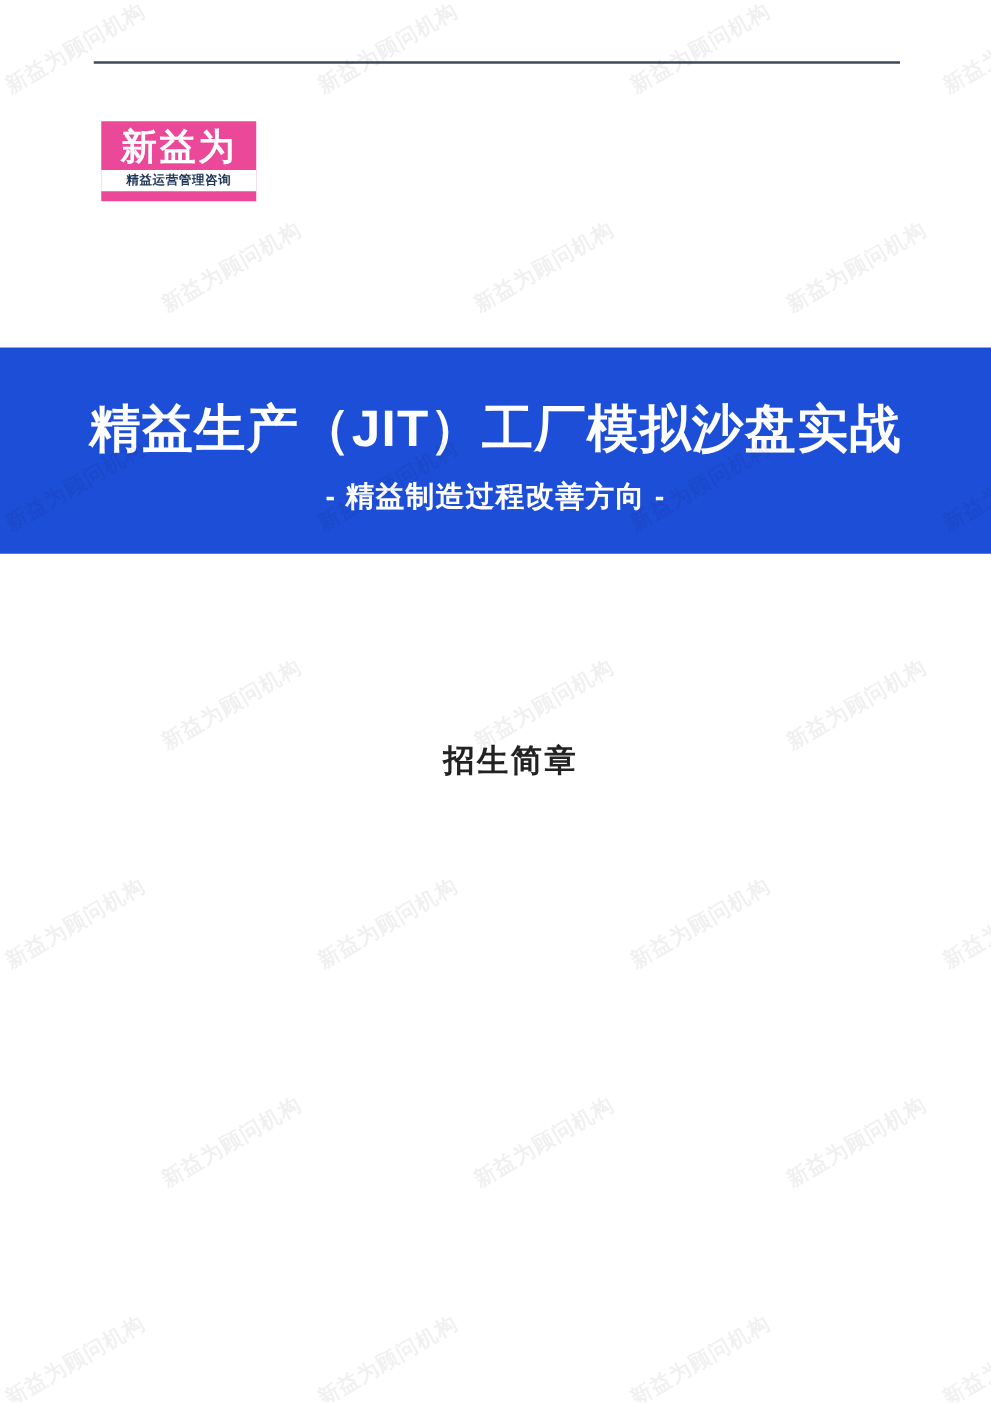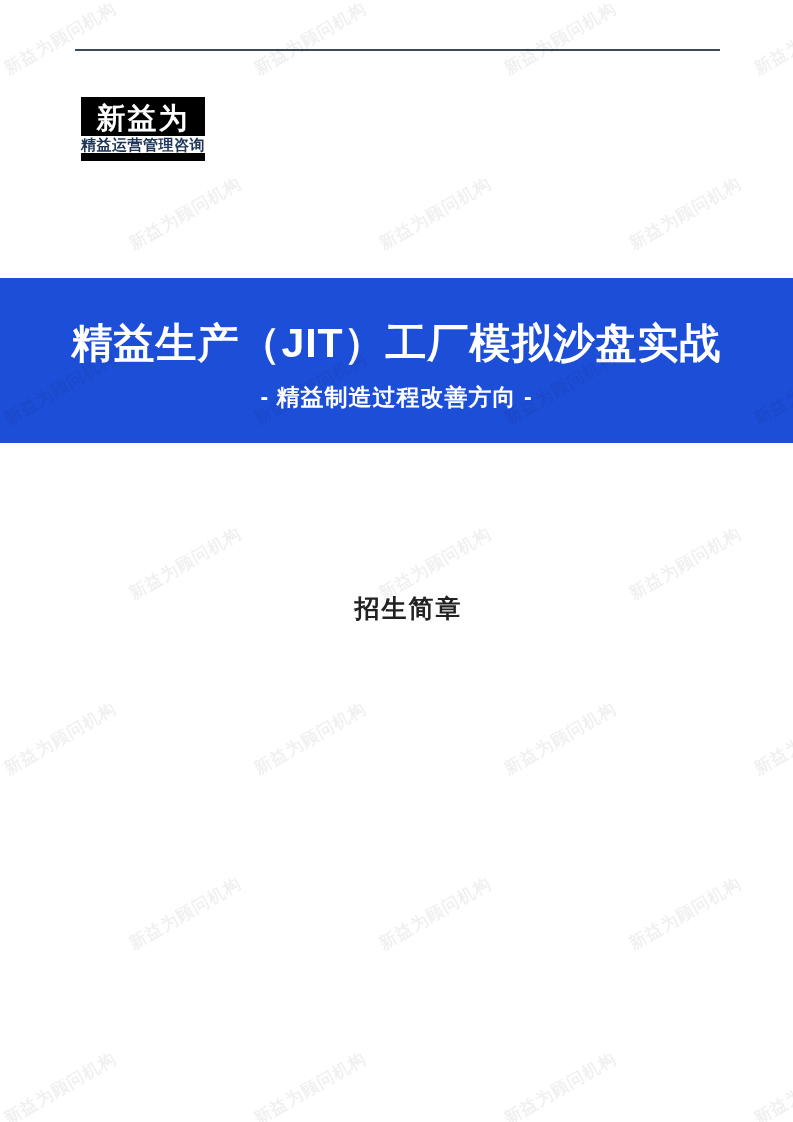--- a/index.html
+++ b/index.html
@@ -53,38 +53,38 @@
     background: #3d4a5c;
   }
 
   
   .logo-box {
     position: absolute;
     left: 81px;
     top: 97px;
     width: 124px;
     height: 64px;
-    background: #000000;
+    background: #ec4899;
     color: #ffffff;
     box-sizing: border-box;
     padding-top: 4px;
   }
   .logo-main {
     font-size: 29px;
     font-weight: bold;
     letter-spacing: 2px;
     text-align: center;
     line-height: 34px;
     font-family: "Liberation Sans", sans-serif;
   }
   .logo-sub {
     margin-top: 1px;
     background: #ffffff;
     color: #1d3557;
-    font-size: 15px;
+    font-size: 10px;
     font-weight: bold;
     text-align: center;
     letter-spacing: 0.5px;
     line-height: 17px;
     height: 17px;
   }
 
   
   .banner {
     position: absolute;

